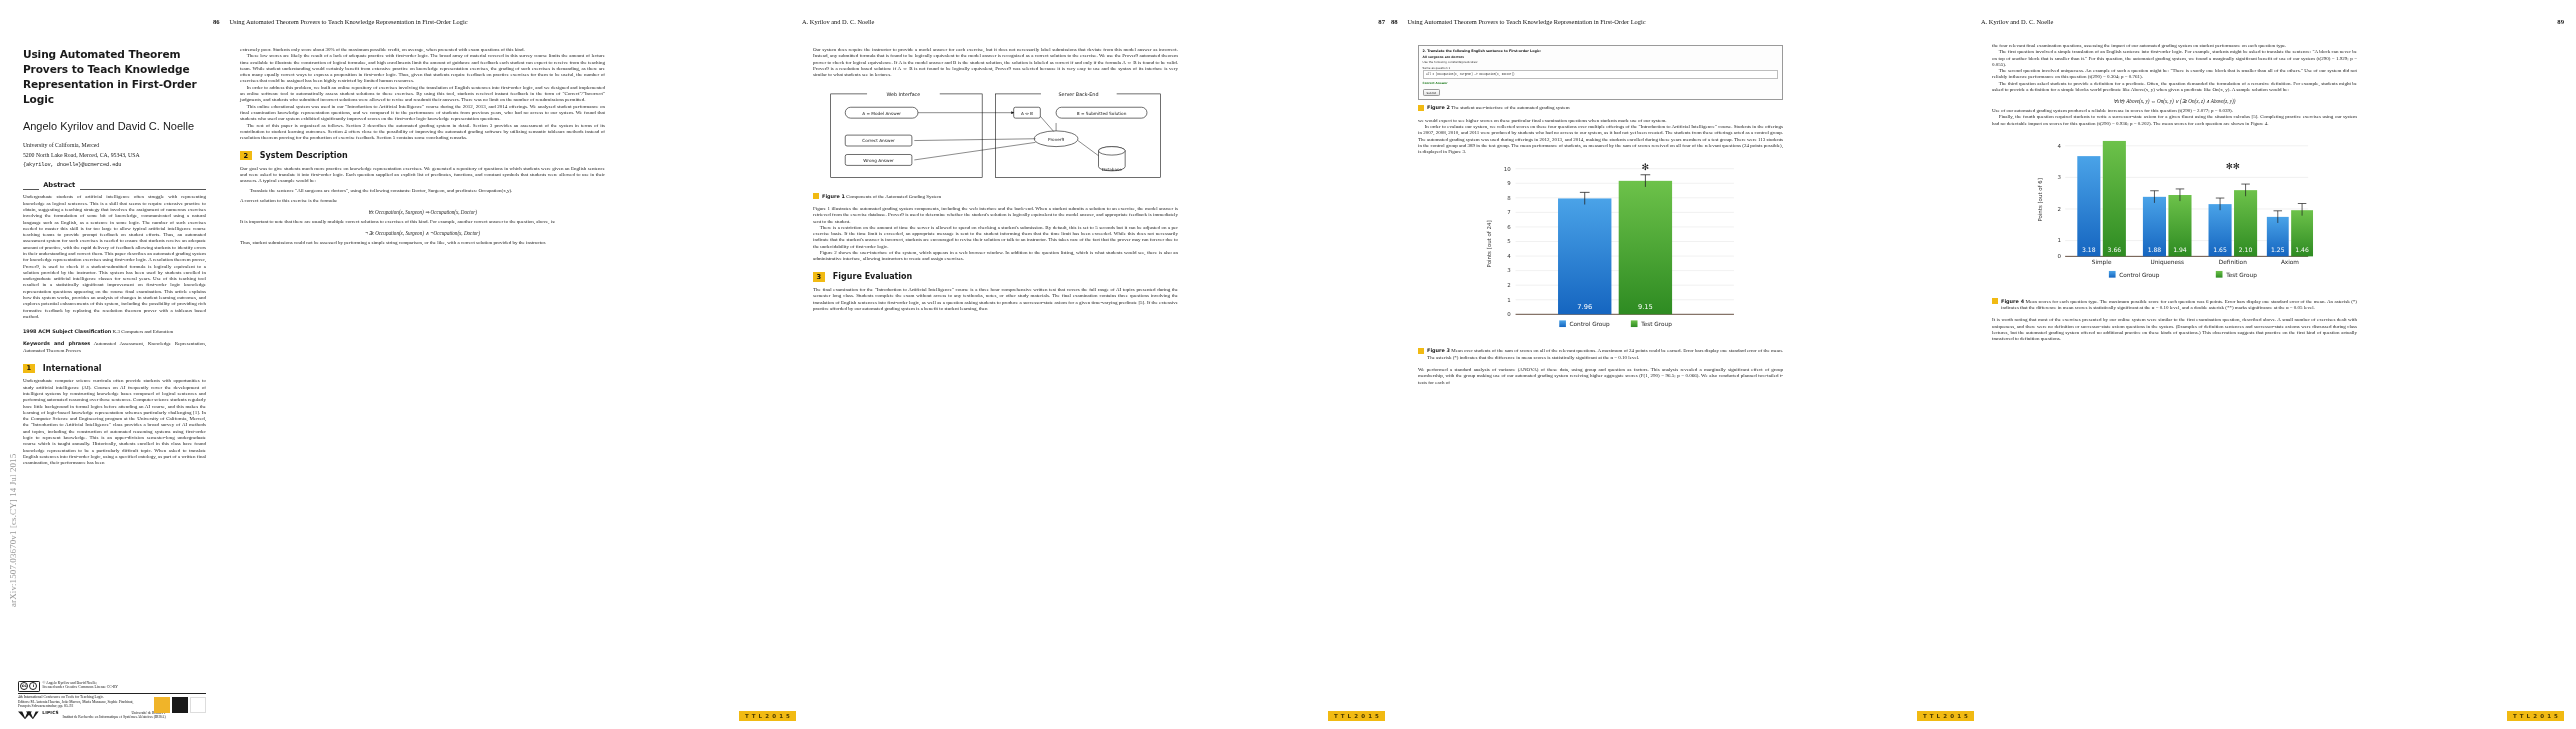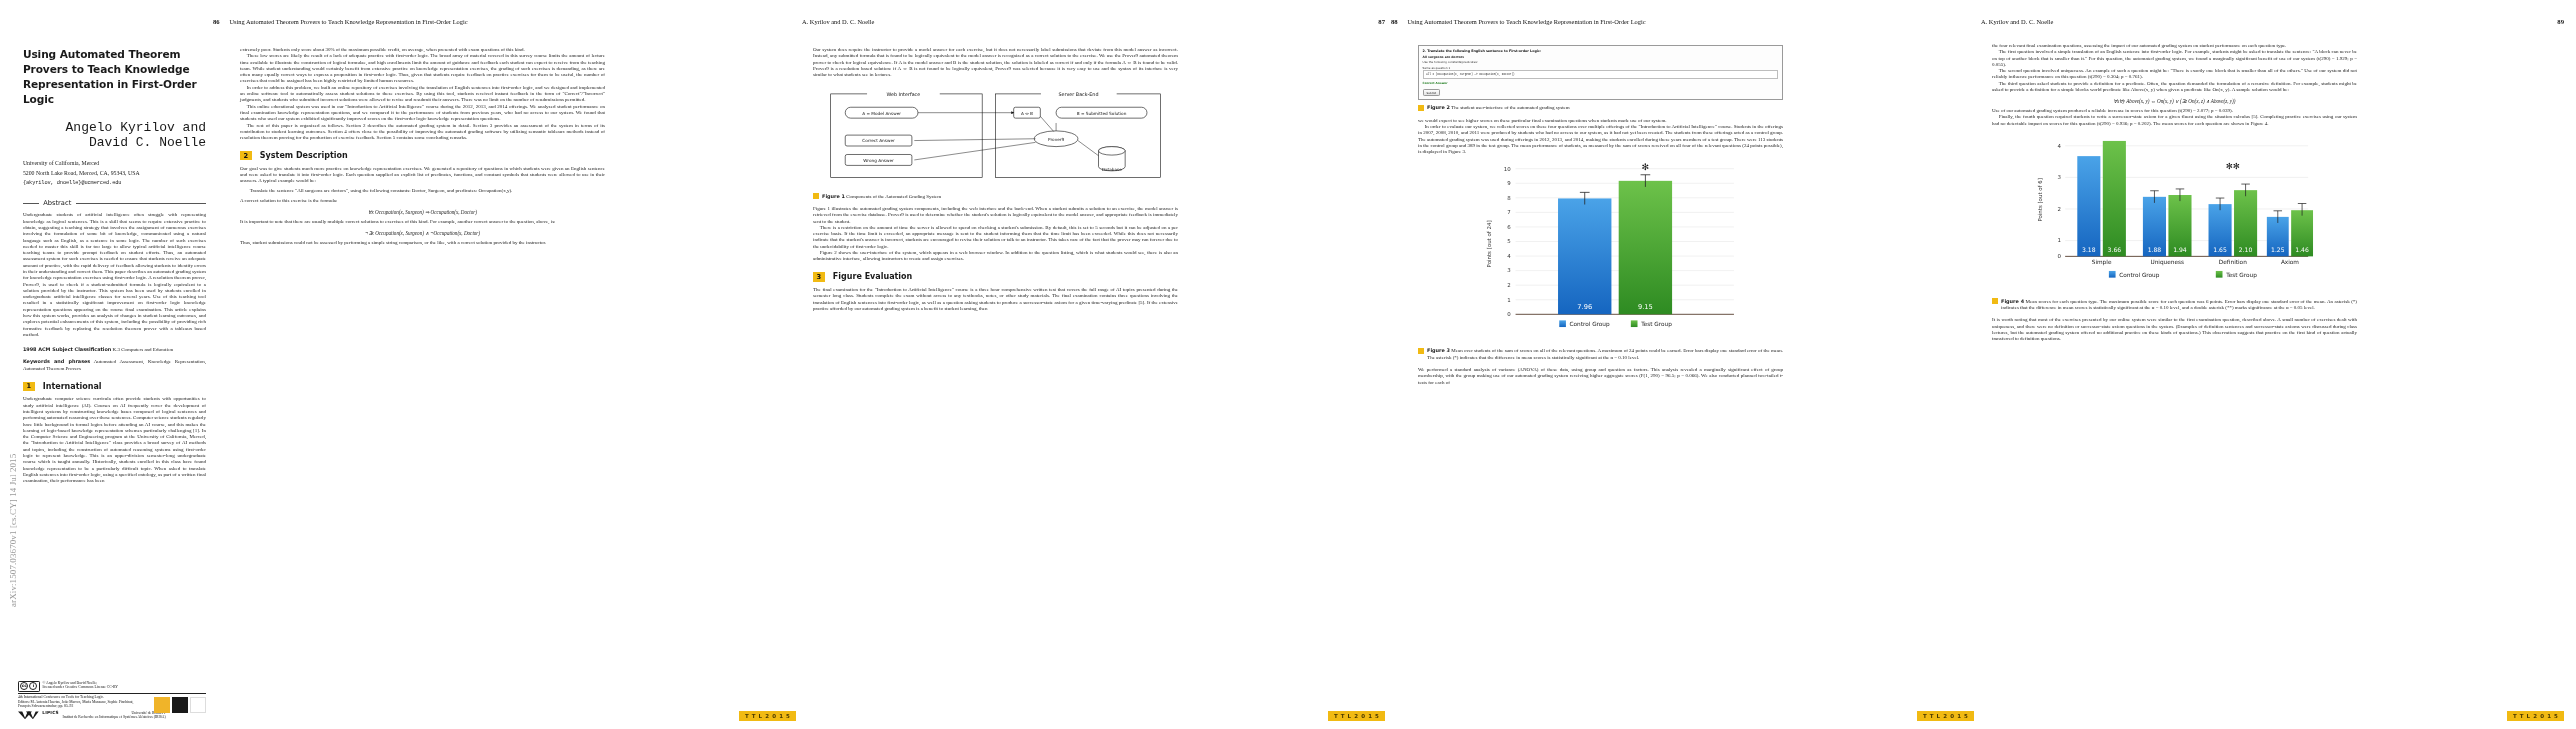--- a/index.html
+++ b/index.html
@@ -51,37 +51,37 @@
   
   .paper-title {
     font-family:"DejaVu Sans", sans-serif;
     font-weight:bold;
     font-size:10.6px;
     line-height:15px;
     letter-spacing:-0.1px;
     margin:0 0 13.4px 0;
   }
   .authors {
-    font-family:Liberation Mono, monospace;
-    font-size:13px; margin-bottom:9.7px;text-align:right;
+    font-family:Liberation Sans, sans-serif;
+    font-size:11px; margin-bottom:9.7px;
   }
   .affil {
     font-family:"Liberation Serif", serif;
     font-size:5.8px; line-height:7.6px; margin-bottom:2.4px;
   }
   .email {
     font-family:"Liberation Mono", monospace;
     font-size:5.3px; margin-bottom:13.4px; letter-spacing:-0.1px;
   }
 
   .abs-head {
-    display:flex; align-items:center; gap:4.3px;
+    display:flex; align-items:flex-end; gap:4.3px;
     margin:0 0 4.9px 0;
     font-family:"DejaVu Sans", sans-serif;
-    font-weight:normal; font-size:6.7px;
+    font-weight:bold; font-size:6.7px;
   }
   .abs-head .rule { flex:1; height:0.6px; background:#555; }
   .abs-head .rule.short { flex:0 0 16px; }
 
   .abs-body {
     font-size:5px; line-height:6.3px; text-align:justify;
     margin-bottom:7.3px;
   }
   .acm, .kw {
     font-size:5px; line-height:6.3px; text-align:justify;

